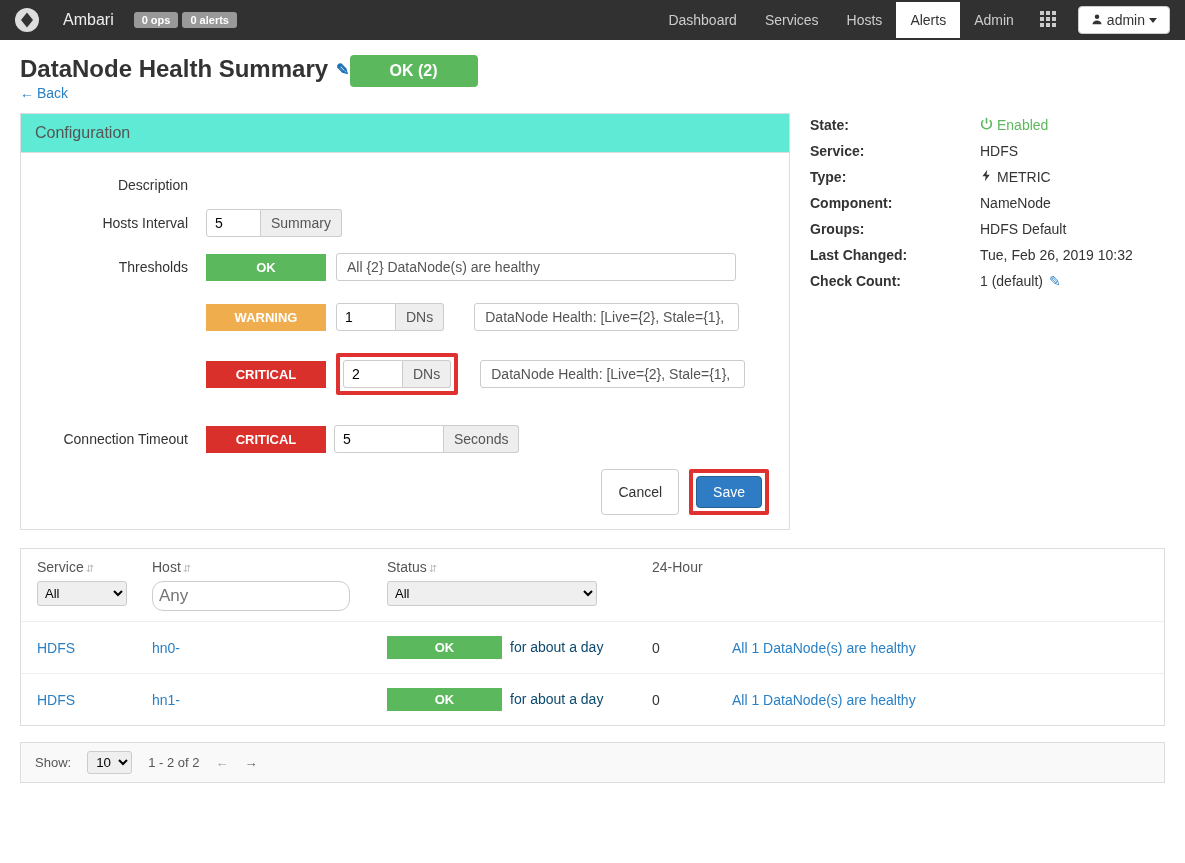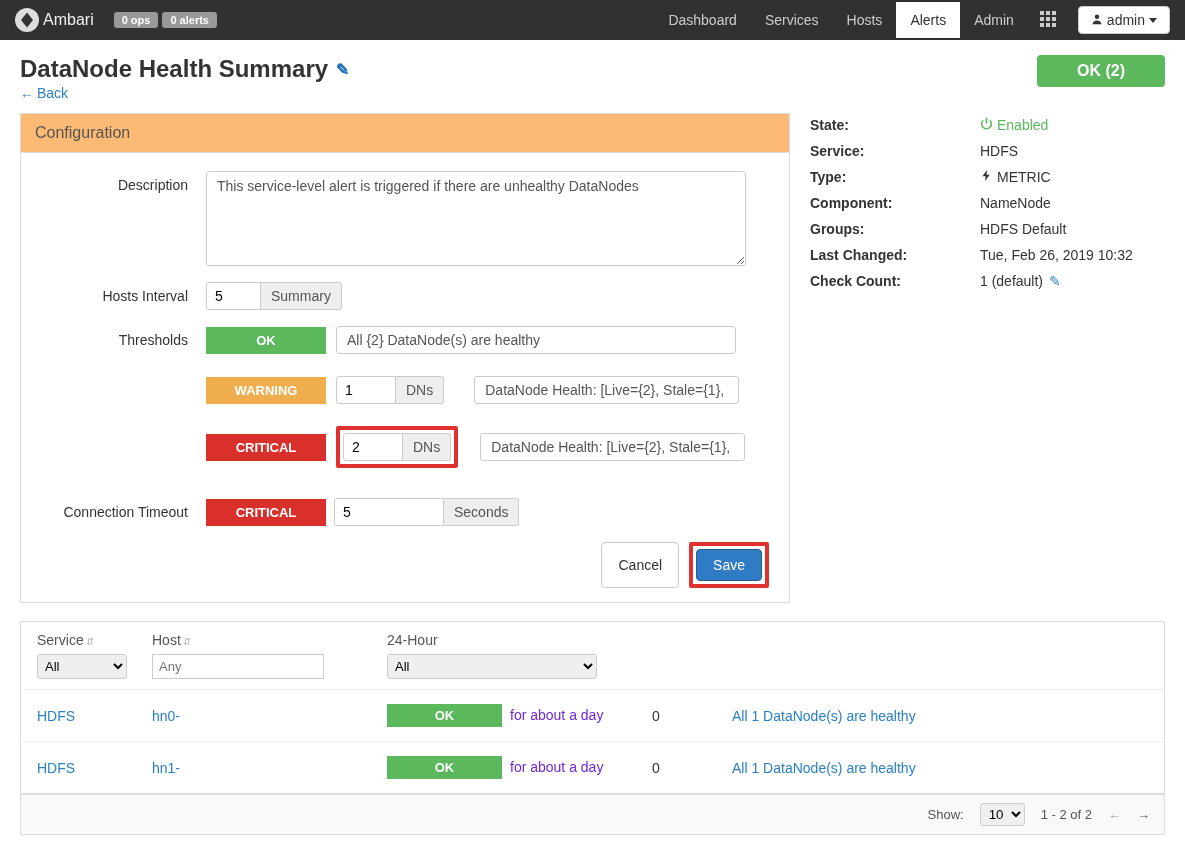--- a/index.html
+++ b/index.html
@@ -1,36 +1,36 @@
 <!DOCTYPE html>
 <html><head>
 <meta charset="utf-8">
 <style>
 * { box-sizing: border-box; margin: 0; padding: 0; }
 body { font-family: "Helvetica Neue", Helvetica, Arial, sans-serif; font-size: 14px; color: #333; background: #fff; }
 .navbar { background: #313131; height: 40px; display: flex; align-items: center; padding: 0 15px; color: #ccc; }
-.navbar-brand { display: flex; align-items: center; gap: 4px; margin-right: 20px; }
+.navbar-brand { display: flex; align-items: center; gap: 24px; margin-right: 20px; }
 .navbar-logo { width: 24px; height: 24px; background: #ddd; border-radius: 50%; display:flex; align-items:center; justify-content:center; }
 .navbar-logo svg { width:18px; height:18px; fill:#333; }
 .brand-text { color: #eee; font-size: 16px; }
 .badge-pill { background: #999; color: #fff; font-size: 11px; padding: 2px 8px; border-radius: 3px; margin-right: 4px; font-weight:bold; }
 .navbar-spacer { flex: 1; }
 .nav-item { padding: 10px 14px; color: #ccc; cursor: pointer; font-size: 14px; }
 .nav-item.active { background: #fff; color: #333; }
 .nav-grid { padding: 0 12px; color: #ccc; cursor:pointer; }
 .admin-btn { background: #fff; color: #333; border-radius: 4px; padding: 5px 12px; margin-left: 10px; cursor:pointer; display:flex; align-items:center; gap:4px; border:1px solid #ccc; }
 .page { padding: 15px 20px 20px 20px; }
-.page-header { display:flex; align-items:flex-start; justify-content:space-between; margin-bottom: 12px; }
+.page-header { display:flex; align-items:flex-start; margin-bottom: 12px; }
 .page-title { font-size: 24px; font-weight: bold; display:flex; align-items:center; gap:8px;}
 .edit-icon { color:#1b6fb5; cursor:pointer; font-size:16px; }
 .back-link { color:#2a80c5; cursor:pointer; font-size:14px; display:flex; align-items:center; gap:3px; margin-top:2px;}
 .ok-badge { background:#5cb85c; color:#fff; font-weight:bold; padding: 7px 40px; border-radius:4px; font-size:16px; }
 .main-row { display:flex; gap:20px; }
 .config-panel { flex: 0 0 770px; border:1px solid #ddd; }
-.panel-header { background:#fdba74; padding:10px 14px; border-bottom:1px solid #ddd; font-size:16px; color:#555;}
+.panel-header { background:#5eead4; padding:10px 14px; border-bottom:1px solid #ddd; font-size:16px; color:#555;}
 .panel-body { padding: 18px 20px 14px 20px; }
 .form-row { display:flex; align-items:flex-start; margin-bottom:16px; }
 .form-label { width:165px; text-align:right; padding-right:18px; padding-top:6px; color:#333; font-size:14px;}
 .form-ctrl { flex:1; display:flex; flex-wrap:wrap; gap:8px; align-items:center;}
 textarea.desc { width:540px; height:95px; padding:6px 10px; border:1px solid #ccc; border-radius:3px; resize:both; font-family:inherit; font-size:14px; color:#555;}
 .input-group { display:flex; }
 .small-input { width:55px; padding:5px 8px; border:1px solid #ccc; border-radius:3px 0 0 3px; font-size:14px;}
 .addon { background:#eee; border:1px solid #ccc; border-left:none; padding:5px 10px; border-radius:0 3px 3px 0; color:#555; font-size:14px;}
 .thresh-row { display:flex; align-items:center; gap:10px; margin-bottom:14px; width:100%; }
 .thresh-label { width:120px; text-align:center; color:#fff; font-weight:bold; padding:6px 0; font-size:13px;}
@@ -55,27 +55,27 @@
 .thead { display:flex; padding:10px 10px 6px 10px; color:#555; font-size:14px;}
 .col { padding:0 6px; }
 .col-service { width:115px; }
 .col-host { width:235px; }
 .col-status { width:265px; }
 .col-24 { width:80px; }
 .col-resp { flex:1; }
 .sort-ic { color:#bbb; font-size:10px; margin-left:2px;}
 .filter-row { display:flex; padding:0 10px 10px 10px; }
 select.filter { width:90px; padding:3px; border:1px solid #ccc; border-radius:3px; font-size:13px;}
-input.filter { width:172px; padding:4px 6px; border:1px solid #ccc; border-radius:0; font-size:13px;}
+input.filter { width:198px; padding:4px 6px; border:1px solid #ccc; border-radius:11px; font-size:17px;}
 select.filter-status { width:210px; padding:3px; border:1px solid #ccc; border-radius:3px; font-size:13px;}
 .tbody-row { display:flex; padding:14px 10px; border-top:1px solid #eee; align-items:center;}
 .link { color:#2a80c5; cursor:pointer;}
 .status-ok { background:#5cb85c; color:#fff; padding:4px 0; width:115px; text-align:center; font-weight:bold; font-size:13px; display:inline-block; margin-right:8px;}
-.status-text { color:#6d28d9;margin-top:24px;}
-.footer-row { background:#f9f9f9; border:1px solid #ddd; padding:8px 14px; display:flex; justify-content:flex-end; align-items:center; gap:16px; font-size:13px; color:#555; margin-top:0;}
+.status-text { color:#0c4a6e;margin-top:24px;}
+.footer-row { background:#f9f9f9; border:1px solid #ddd; padding:8px 14px; display:flex; align-items:center; gap:16px; font-size:13px; color:#555; margin-top:16px;}
 select.show-sel { padding:2px 4px; border:1px solid #ccc; border-radius:3px;}
 .conn-input { width:110px; padding:5px 8px; border:1px solid #ccc; border-radius:3px 0 0 3px; font-size:14px;}
 .power-ic svg, .bolt-ic svg { width:13px; height:13px; fill:currentColor; }
 .grid-ic svg { width:16px; height:16px; fill:#ccc; }
 .user-ic svg { width:12px; height:12px; fill:#333; }
 .caret { width:0; height:0; border-left:4px solid transparent; border-right:4px solid transparent; border-top:5px solid #333; display:inline-block;}
 .edit-pen { color:#2a80c5; cursor:pointer; margin-left:2px;}
 </style>
 </head>
 <body>
@@ -136,23 +136,20 @@
     <div class="ok-badge">OK (2)</div>
   </div>
 
   <div class="main-row">
 
     <div class="config-panel">
       <div class="panel-header">Configuration</div>
       <div class="panel-body">
         <div class="form-row">
           <div class="form-label">Description</div>
-          <div class="form-ctrl">
-            <textarea class="desc" style="">This service-level alert is triggered if there are unhealthy DataNodes</textarea>
-          </div>
         </div>
         <div class="form-row">
           <div class="form-label">Hosts Interval</div>
           <div class="form-ctrl">
             <div class="input-group">
               <input class="small-input" value="5" style="">
               <span class="addon">Summary</span>
             </div>
           </div>
         </div>
@@ -245,20 +242,21 @@
           <span class="edit-pen">✎</span>
         </div>
       </div>
     </div>
   </div>
 
   <div class="table-panel">
     <div class="thead">
       <div class="col col-service"><span>Service</span><span class="sort-ic">⇵</span></div>
       <div class="col col-host"><span>Host</span><span class="sort-ic">⇵</span></div>
+      <div class="col col-status"><span>Status</span><span class="sort-ic">⇵</span></div>
       <div class="col col-24">24-Hour</div>
     </div>
     <div class="filter-row">
       <div class="col col-service"><select class="filter"><option>All</option></select></div>
       <div class="col col-host"><input class="filter" placeholder="Any" style=""></div>
       <div class="col col-status"><select class="filter-status"><option>All</option></select></div>
     </div>
     <div id="rows-container">
         <div class="tbody-row">
           <div class="col col-service"><span class="link">HDFS</span></div>

